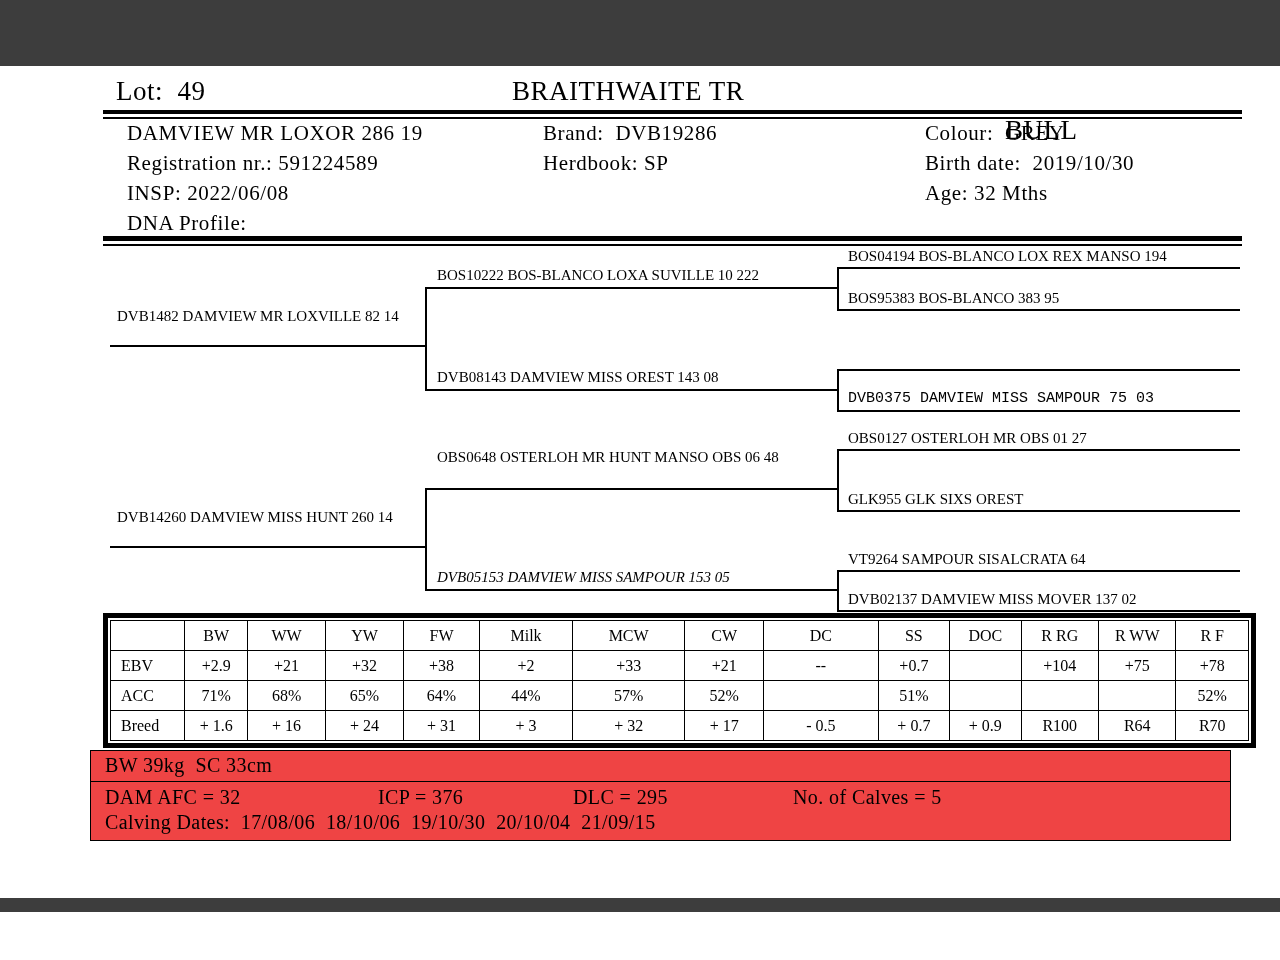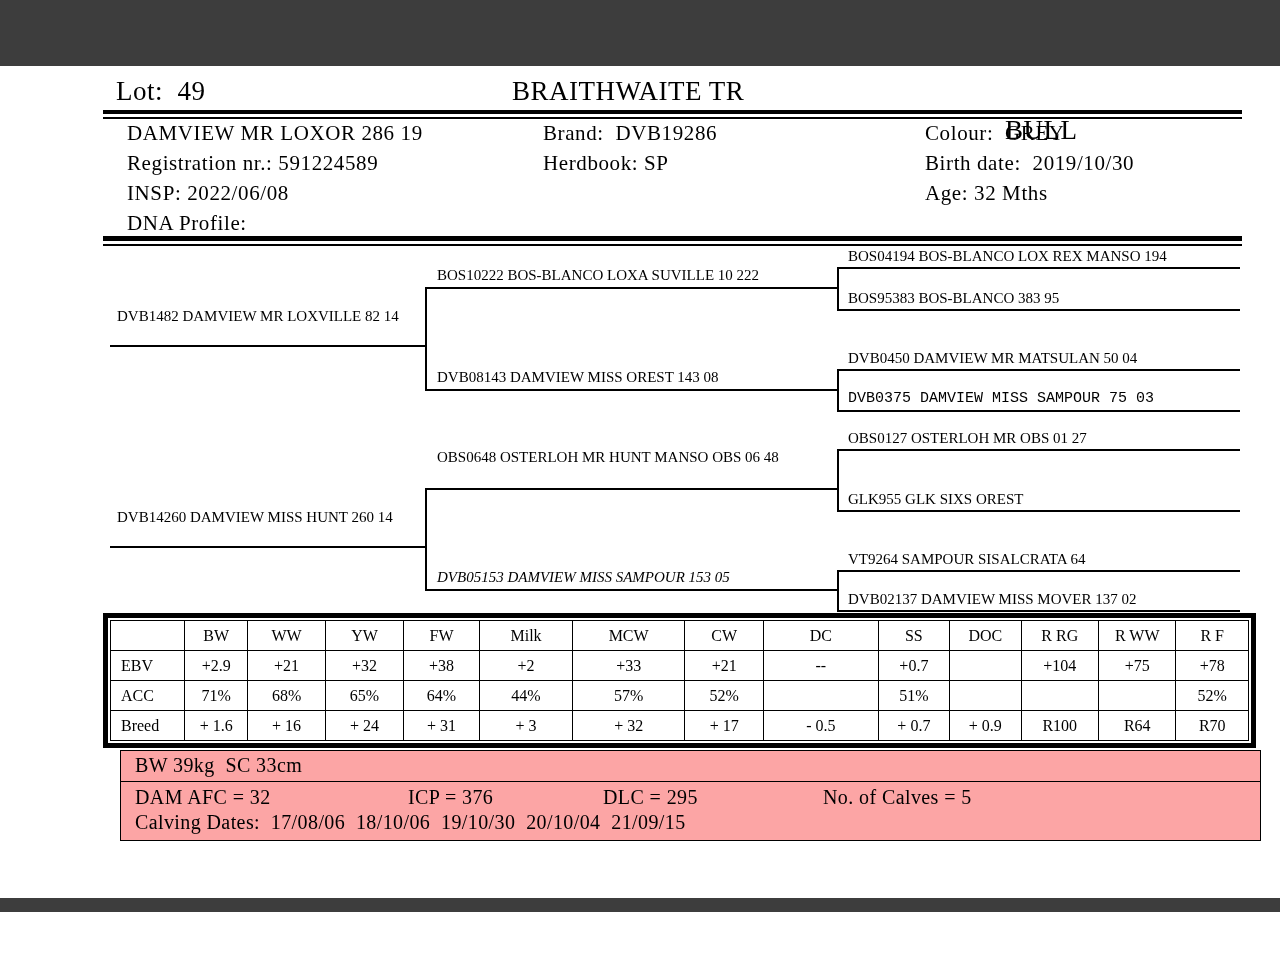--- a/index.html
+++ b/index.html
@@ -11,21 +11,21 @@
   .txt{position:absolute;white-space:pre;}
   .h1{font-size:27px;letter-spacing:0.5px;}
   .info{font-size:21px;letter-spacing:0.6px;}
   .rule{position:absolute;background:#000;}
   .ped{position:absolute;font-size:15px;line-height:18px;white-space:normal;}
   .pline{position:absolute;background:#000;}
   .ebv-wrap{position:absolute;left:103px;top:613px;width:1139px;border:5px solid #000;padding:2px;background:#fff;}
   .ebv-wrap table{width:100%;border-collapse:collapse;table-layout:fixed;font-size:16px;}
   .ebv-wrap th,.ebv-wrap td{border:1px solid #000;text-align:center;font-weight:normal;height:29px;padding:0 2px;white-space:pre;}
   .ebv-wrap .lbl{text-align:left;padding-left:10px;}
-  .fbox{position:absolute;left:120px;width:1139px;border:1px solid #000;background:#fca5a5;font-size:20px;letter-spacing:0.4px;}
+  .fbox{position:absolute;left:90px;width:1139px;border:1px solid #000;background:#ef4444;font-size:20px;letter-spacing:0.4px;}
   .fbox .txt{white-space:pre;}
 </style>
 </head>
 <body>
 
 <div class="screen">
 
   <div class="bar bar-top"></div>
   <div class="bar bar-bottom"></div>
 
@@ -53,21 +53,20 @@
   <div class="ped" style="left:117px;top:307px;width:300px;">DVB1482 DAMVIEW MR LOXVILLE 82 14</div>
   <div class="ped" style="left:117px;top:508px;width:300px;">DVB14260 DAMVIEW MISS HUNT 260 14</div>
 
   <div class="ped" style="left:437px;top:266px;width:400px;">BOS10222 BOS-BLANCO LOXA SUVILLE 10 222</div>
   <div class="ped" style="left:437px;top:368px;width:400px;">DVB08143 DAMVIEW MISS OREST 143 08</div>
   <div class="ped" style="left:437px;top:448px;width:390px;">OBS0648 OSTERLOH MR HUNT MANSO OBS 06 48</div>
   <div class="ped" style="left:437px;top:568px;width:400px;font-style:italic;">DVB05153 DAMVIEW MISS SAMPOUR 153 05</div>
 
   <div class="ped" style="left:848px;top:247px;width:395px;">BOS04194 BOS-BLANCO LOX REX MANSO 194</div>
   <div class="ped" style="left:848px;top:289px;width:395px;">BOS95383 BOS-BLANCO 383 95</div>
-  <div class="ped" style="left:848px;top:349px;width:395px;">DVB0450 DAMVIEW MR MATSULAN 50 04</div>
   <div class="ped" style="left:848px;top:390px;width:395px;font-family:Liberation Mono, monospace;">DVB0375 DAMVIEW MISS SAMPOUR 75 03</div>
   <div class="ped" style="left:848px;top:429px;width:395px;">OBS0127 OSTERLOH MR OBS 01 27</div>
   <div class="ped" style="left:848px;top:490px;width:395px;">GLK955 GLK SIXS OREST</div>
   <div class="ped" style="left:848px;top:550px;width:395px;">VT9264 SAMPOUR SISALCRATA 64</div>
   <div class="ped" style="left:848px;top:590px;width:395px;">DVB02137 DAMVIEW MISS MOVER 137 02</div>
 
   <div class="pline" style="left:110px;top:345px;width:315px;height:2px;"></div>
   <div class="pline" style="left:110px;top:546px;width:315px;height:2px;"></div>
   <div class="pline" style="left:425px;top:287px;width:412px;height:2px;"></div>
   <div class="pline" style="left:425px;top:389px;width:412px;height:2px;"></div>

